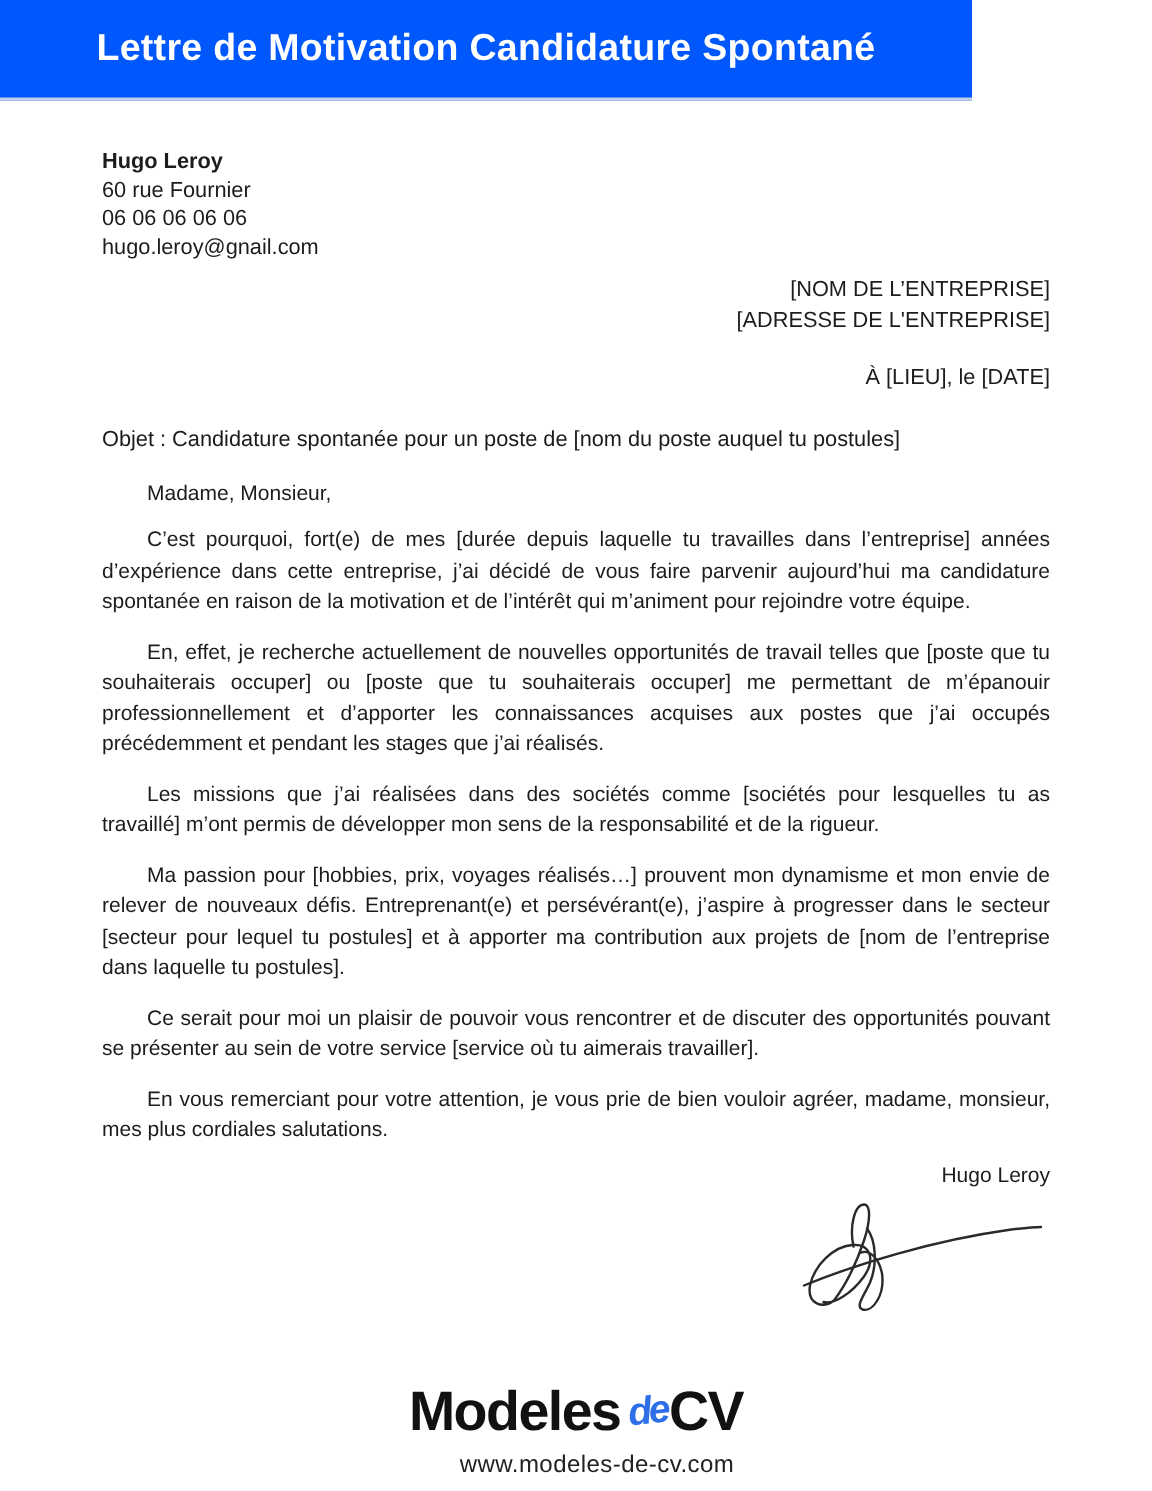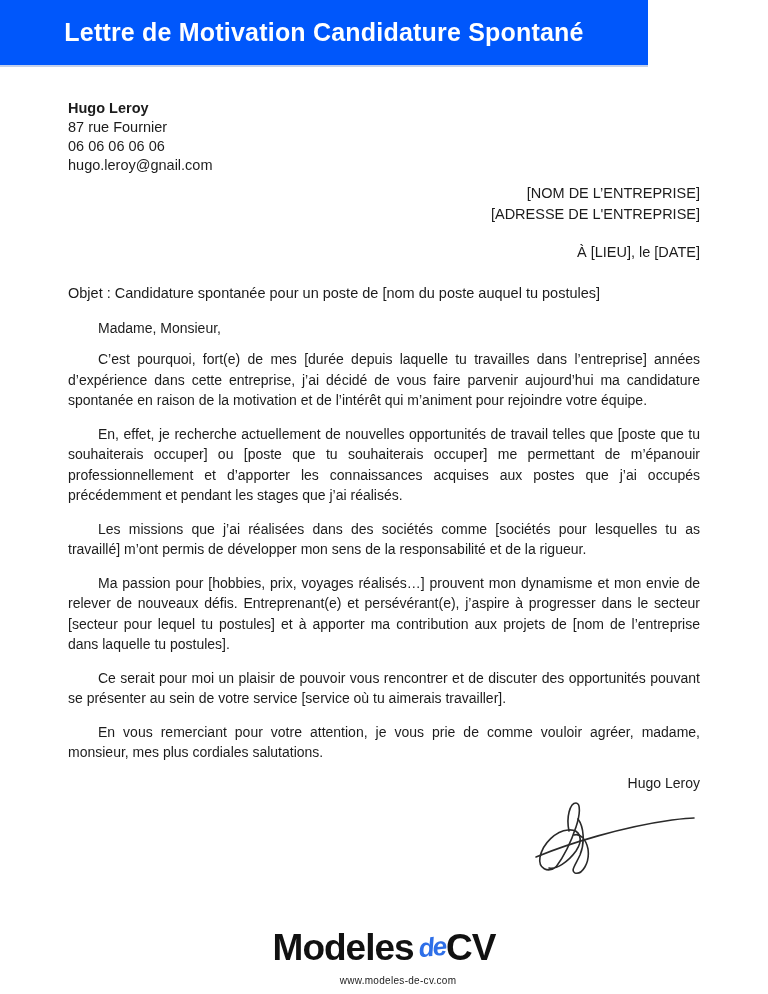--- a/index.html
+++ b/index.html
@@ -108,59 +108,59 @@
     color: #2e6fe8;
     font-style: italic;
     font-size: 26px;
     margin: 0 1px 0 5px;
     transform: rotate(-6deg) translateY(-4px);
     display: inline-block;
     letter-spacing: -2px;
   }
   .website {
     margin-top: 9px;
-    font-size: 10px;
+    font-size: 16px;
     color: #222222;
     letter-spacing: 0.3px;
     padding-left: 28px;
   }
 </style>
 </head>
 <body>
 
 <header class="banner">
   <h1>Lettre de Motivation Candidature Spontané</h1>
 </header>
 
 <main class="letter">
 
   <section class="sender">
     <div class="name">Hugo Leroy</div>
-    <div>87 rue Fournier</div>
+    <div>60 rue Fournier</div>
     <div>06 06 06 06 06</div>
     <div>hugo.leroy@gnail.com</div>
   </section>
 
   <section class="recipient">
     <div>[NOM DE L’ENTREPRISE]</div>
     <div>[ADRESSE DE L'ENTREPRISE]</div>
   </section>
   <div class="date-line">À [LIEU], le [DATE]</div>
 
   <div class="subject">Objet : Candidature spontanée pour un poste de [nom du poste auquel tu postules]</div>
 
   <div class="salutation">Madame, Monsieur,</div>
 
   <section class="body-paragraphs">
     <p>C’est pourquoi, fort(e) de mes [durée depuis laquelle tu travailles dans l’entreprise] années d’expérience dans cette entreprise, j’ai décidé de vous faire parvenir aujourd’hui ma candidature spontanée en raison de la motivation et de l’intérêt qui m’animent pour rejoindre votre équipe.</p>
     <p>En, effet, je recherche actuellement de nouvelles opportunités de travail telles que [poste que tu souhaiterais occuper] ou [poste que tu souhaiterais occuper] me permettant de m’épanouir professionnellement et d’apporter les connaissances acquises aux postes que j’ai occupés précédemment et pendant les stages que j’ai réalisés.</p>
     <p>Les missions que j’ai réalisées dans des sociétés comme [sociétés pour lesquelles tu as travaillé] m’ont permis de développer mon sens de la responsabilité et de la rigueur.</p>
     <p>Ma passion pour [hobbies, prix, voyages réalisés…] prouvent mon dynamisme et mon envie de relever de nouveaux défis. Entreprenant(e) et persévérant(e), j’aspire à progresser dans le secteur [secteur pour lequel tu postules] et à apporter ma contribution aux projets de [nom de l’entreprise dans laquelle tu postules].</p>
     <p>Ce serait pour moi un plaisir de pouvoir vous rencontrer et de discuter des opportunités pouvant se présenter au sein de votre service [service où tu aimerais travailler].</p>
-    <p>En vous remerciant pour votre attention, je vous prie de comme vouloir agréer, madame, monsieur, mes plus cordiales salutations.</p>
+    <p>En vous remerciant pour votre attention, je vous prie de bien vouloir agréer, madame, monsieur, mes plus cordiales salutations.</p>
   </section>
 
   <div class="sign-name">Hugo Leroy</div>
   <div class="signature-wrap">
     <svg width="178" height="78" viewBox="0 0 178 78" fill="none" stroke="#2a2a2a" stroke-width="1.6" stroke-linecap="round">
 
       <path d="M14,60 C 48,46 100,30 150,23 C 158,22 166,21 172,21"></path>
 
       <path d="M47,34 C 44,20 48,6 54,6 C 59,6 58,18 54,30 C 48,48 40,62 34,70"></path>
 

